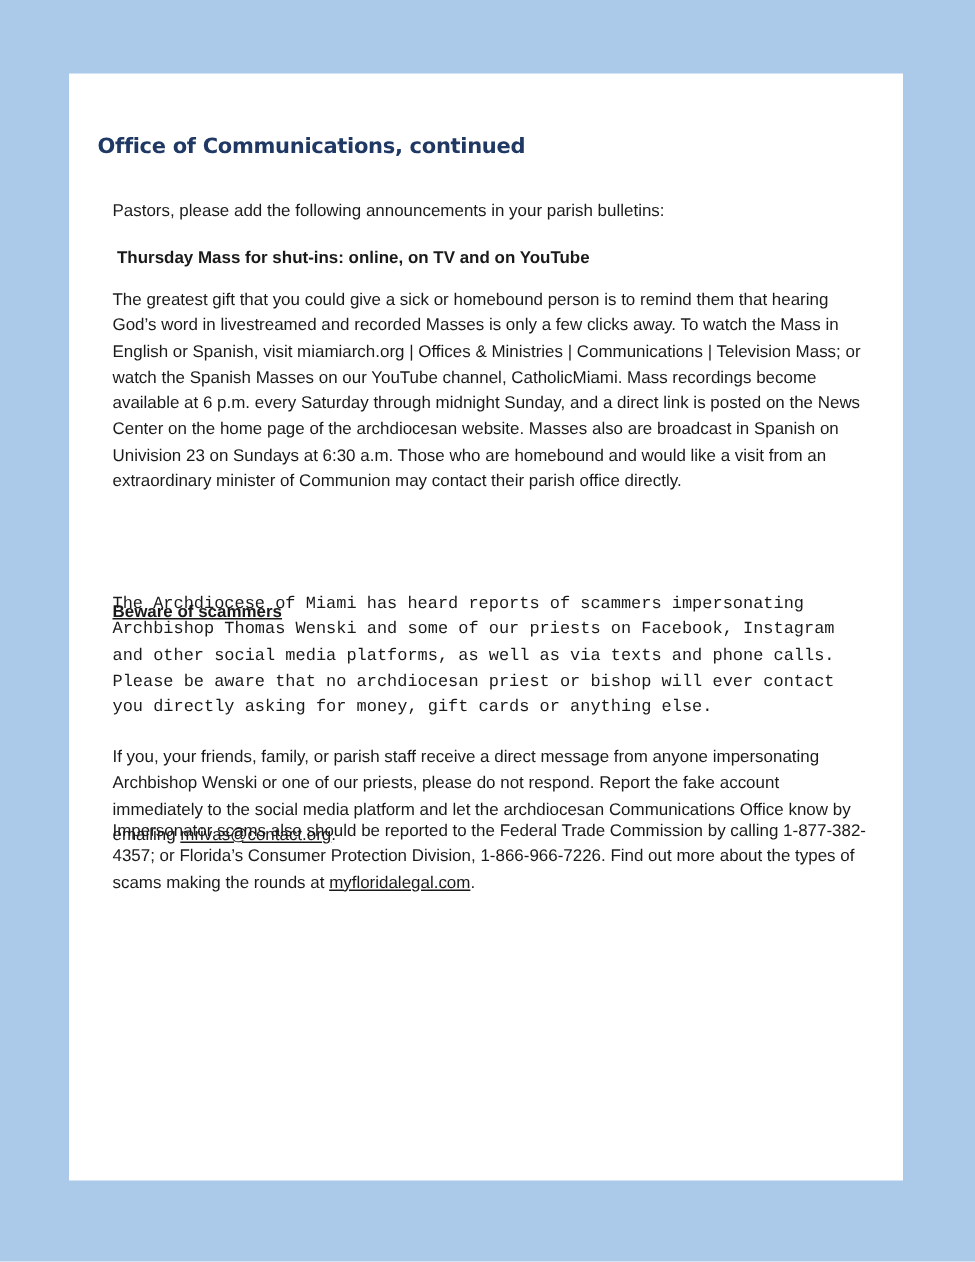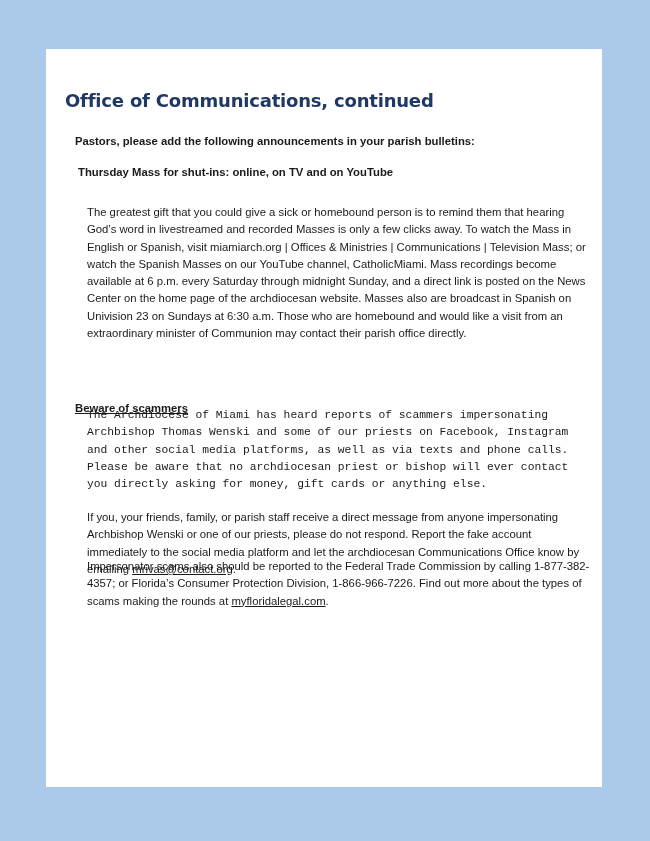--- a/index.html
+++ b/index.html
@@ -21,51 +21,51 @@
       width: 556px;
       height: 738px;
       background: #ffffff;
     }
     .title {
       position: absolute;
       left: 19px;
       top: 41px;
       margin: 0;
       font-family: "DejaVu Sans", sans-serif;
-      font-size: 18px;
+      font-size: 14px;
       font-weight: bold;
       color: #1f3864;
       letter-spacing: -0.2px;
     }
     .body-wrap {
       position: absolute;
       left: 29px;
       top: 0;
       width: 505px;
       color: #1a1a1a;
       font-size: 11.3px;
     }
     .intro {
       position: absolute;
       top: 86px;
       margin: 0;
-      font-weight: bold;
+      font-weight: normal;
       white-space: nowrap;
     }
     .subhead {
       position: absolute;
       top: 117px;
       left: 3px;
       margin: 0;
       font-weight: bold;
       white-space: nowrap;
     }
     .para {
       position: absolute;
-      margin: 12px;
+      margin: 0;
       line-height: 17.3px;
       width: 505px;
     }
     .p1 { top: 143px; }
     .scam-head {
       position: absolute;
       top: 353px;
       margin: 0;
       font-weight: bold;
       text-decoration: underline;

